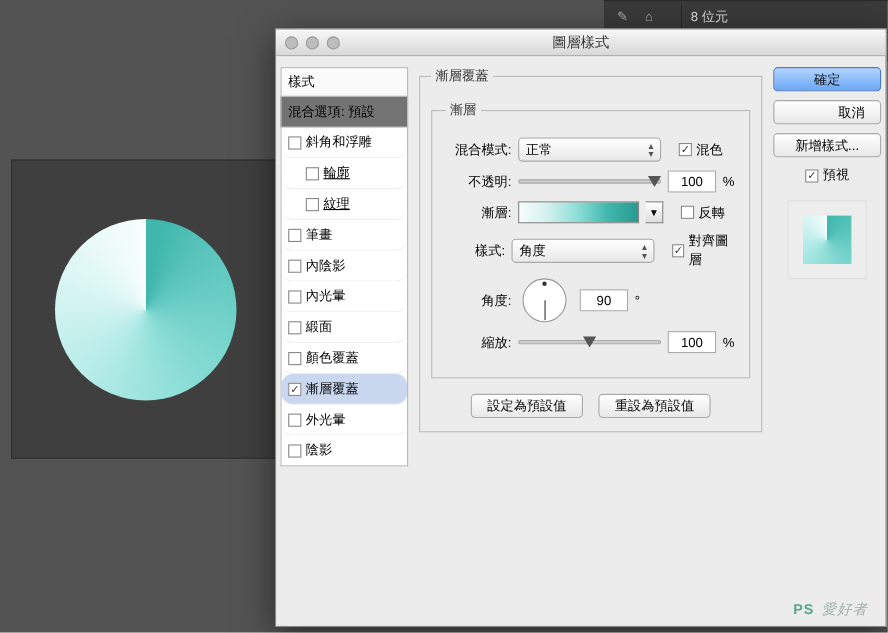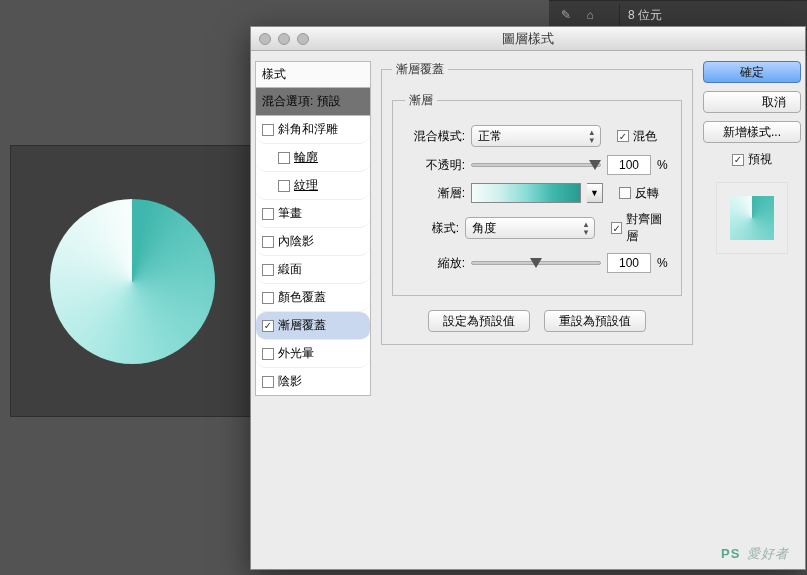--- a/index.html
+++ b/index.html
@@ -114,20 +114,24 @@
           <div class="style-item">
             <span class="cb"></span>
             <span>筆畫</span>
           </div>
           <div class="style-item">
             <span class="cb"></span>
             <span>內陰影</span>
           </div>
           <div class="style-item">
             <span class="cb"></span>
+            <span>內光暈</span>
+          </div>
+          <div class="style-item">
+            <span class="cb"></span>
             <span>緞面</span>
           </div>
           <div class="style-item">
             <span class="cb"></span>
             <span>顏色覆蓋</span>
           </div>
           <div class="style-item selected">
             <span class="cb checked"></span>
             <span>漸層覆蓋</span>
           </div>
@@ -191,20 +195,29 @@
                   <span>▴</span>
                   <span>▾</span>
                 </span>
             </div>
             <label class="inline-cb">
               <span class="cb checked"></span>
               <span>對齊圖層</span>
             </label>
           </div>
 
+          <div class="row">
+            <span class="rlabel">角度:</span>
+            <div class="angle-ctrl">
+              <div class="angle-dot"></div>
+              <div class="angle-line"></div>
+            </div>
+            <input class="numbox" style="margin-left: 6px;" value="90">
+            <span>°</span>
+          </div>
 
           <div class="row">
             <span class="rlabel">縮放:</span>
             <div class="slider">
               <div class="slider-track"></div>
               <div class="slider-thumb" style="left:calc(50% - 6px)"></div>
             </div>
             <input class="numbox" value="100" style="">
             <span>%</span>
           </div>

